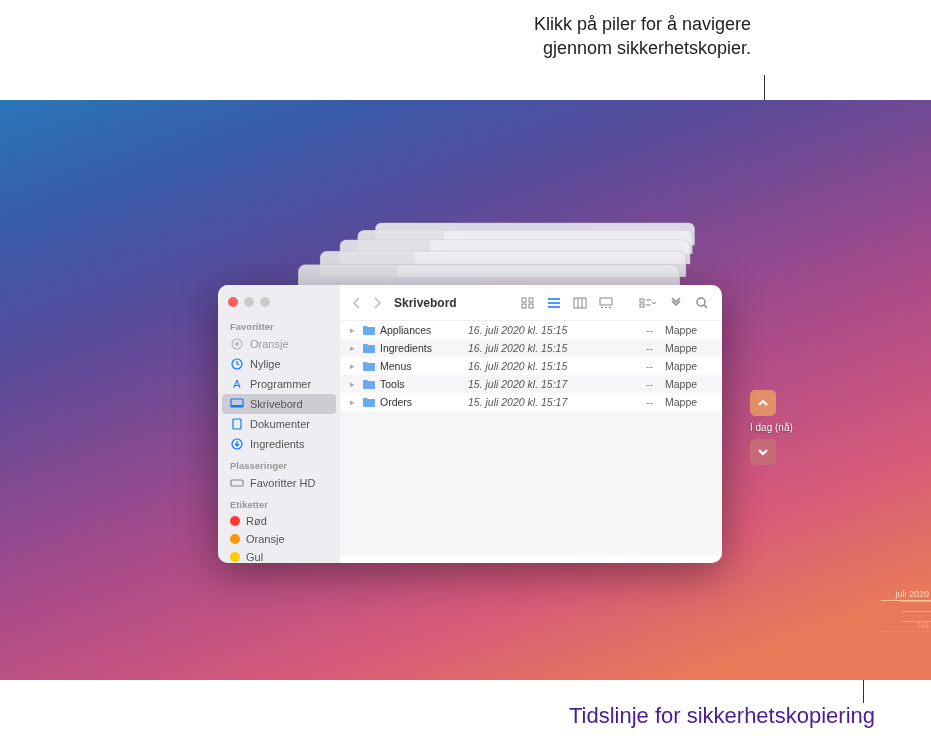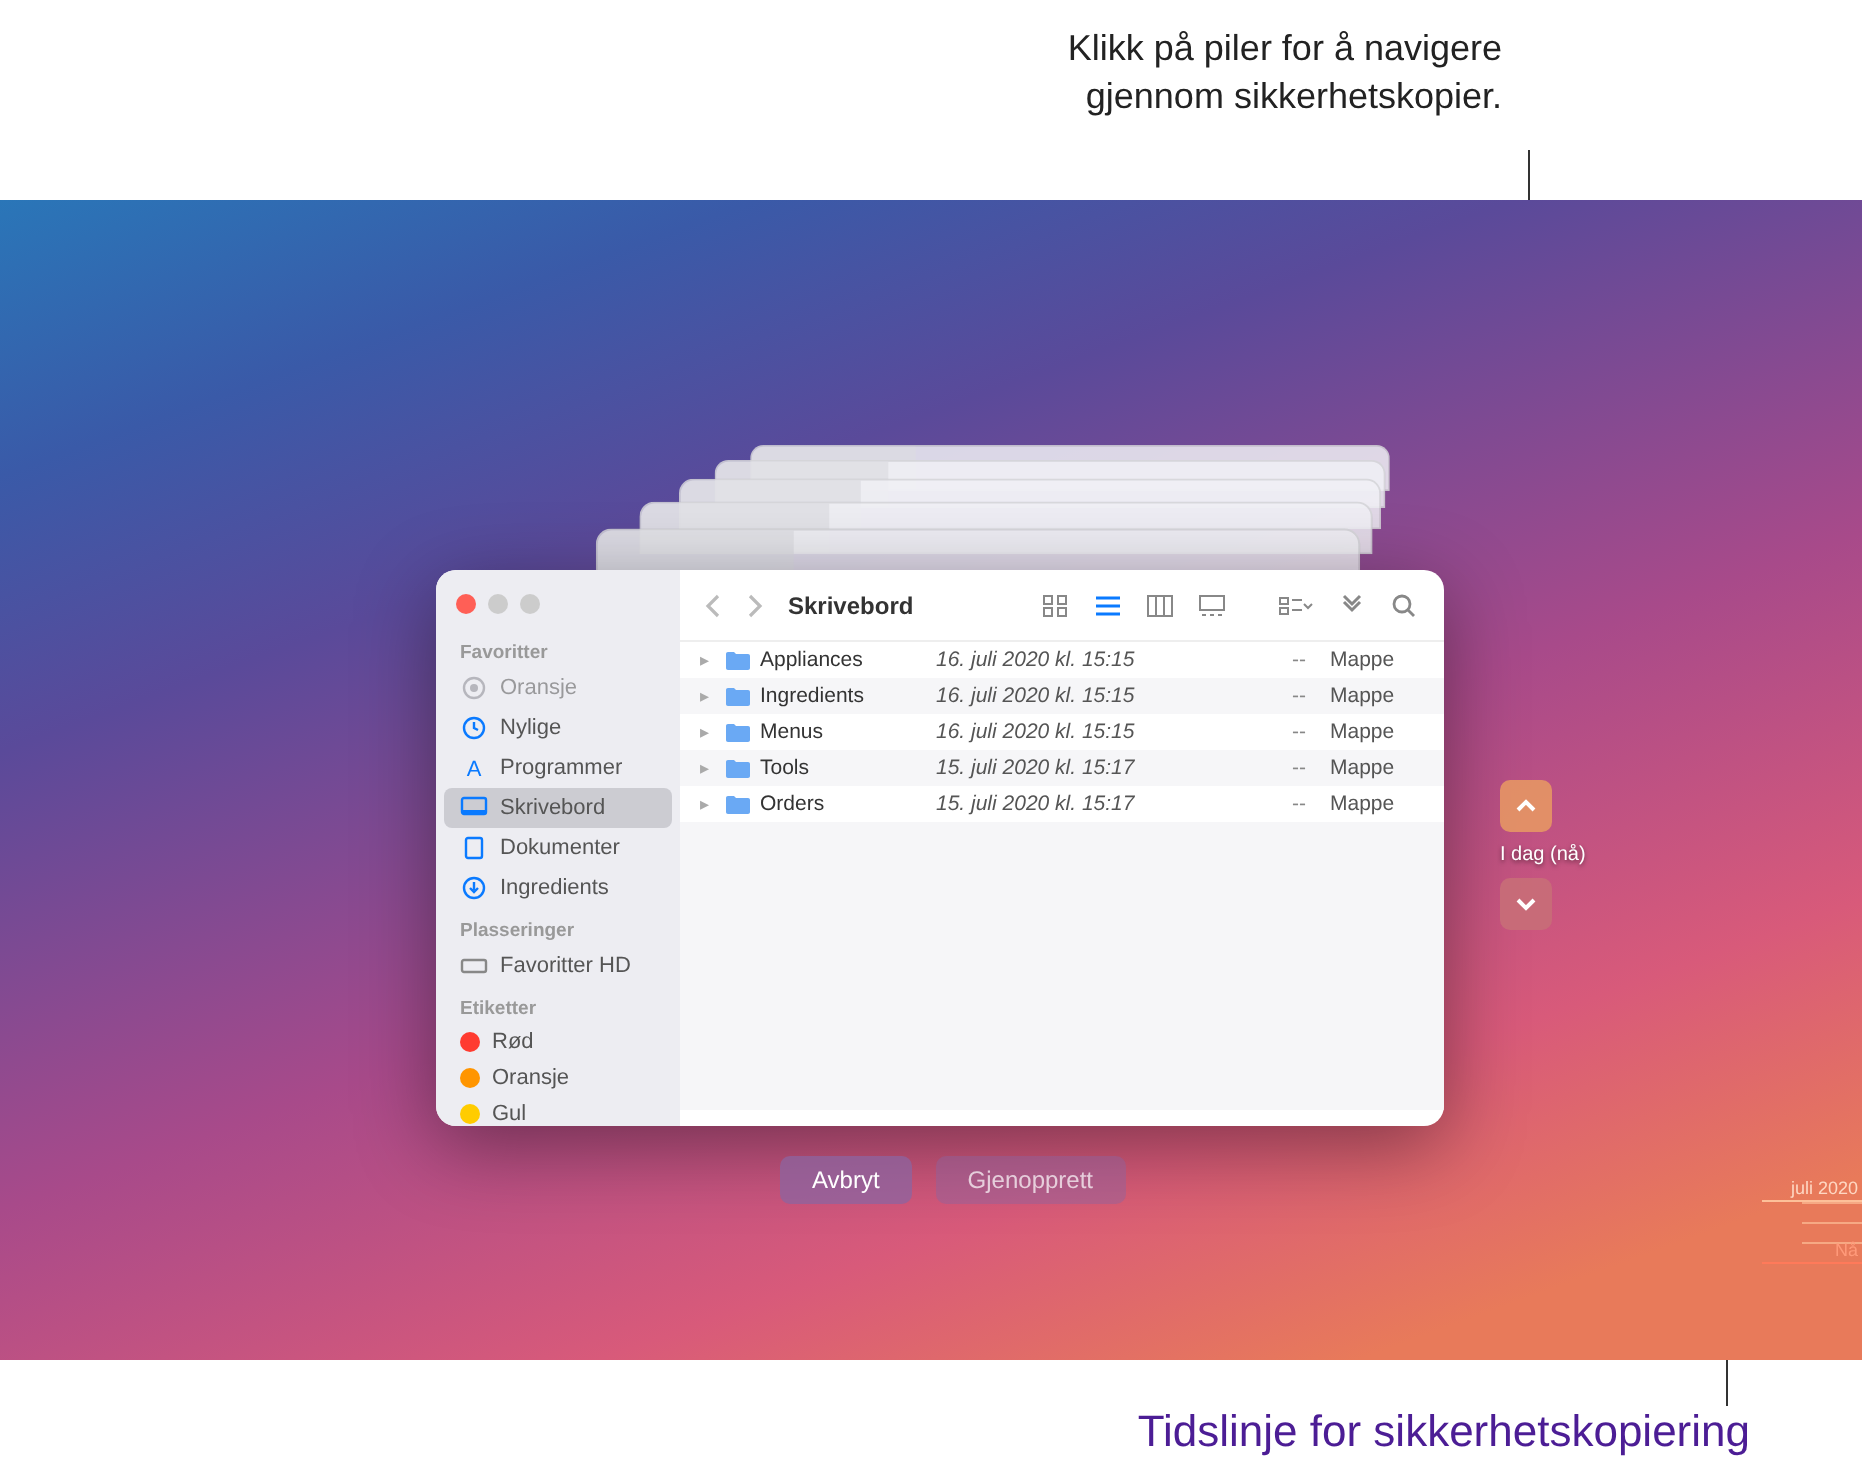--- a/index.html
+++ b/index.html
@@ -316,24 +316,20 @@
           <div class="row blank"></div>
           <div class="row blank"></div>
           <div class="row blank"></div>
           <div class="row blank"></div>
           <div class="row blank"></div>
           <div class="row blank"></div>
         </div>
     </div>
   </div>
 
-  <div class="btns">
-    <button class="btn cancel">Avbryt</button>
-    <button class="btn restore">Gjenopprett</button>
-  </div>
 
   <div class="tm-nav">
     <div class="tm-arrow">
         <svg width="14" height="14" viewBox="0 0 14 14">
           <path d="M3 9l4-4 4 4" fill="none" stroke="#fff" stroke-width="2"></path>
         </svg>
       </div>
     <div class="tm-label">I dag (nå)</div>
     <div class="tm-arrow" style="background:rgba(200,110,120,0.9)">
         <svg width="14" height="14" viewBox="0 0 14 14">

